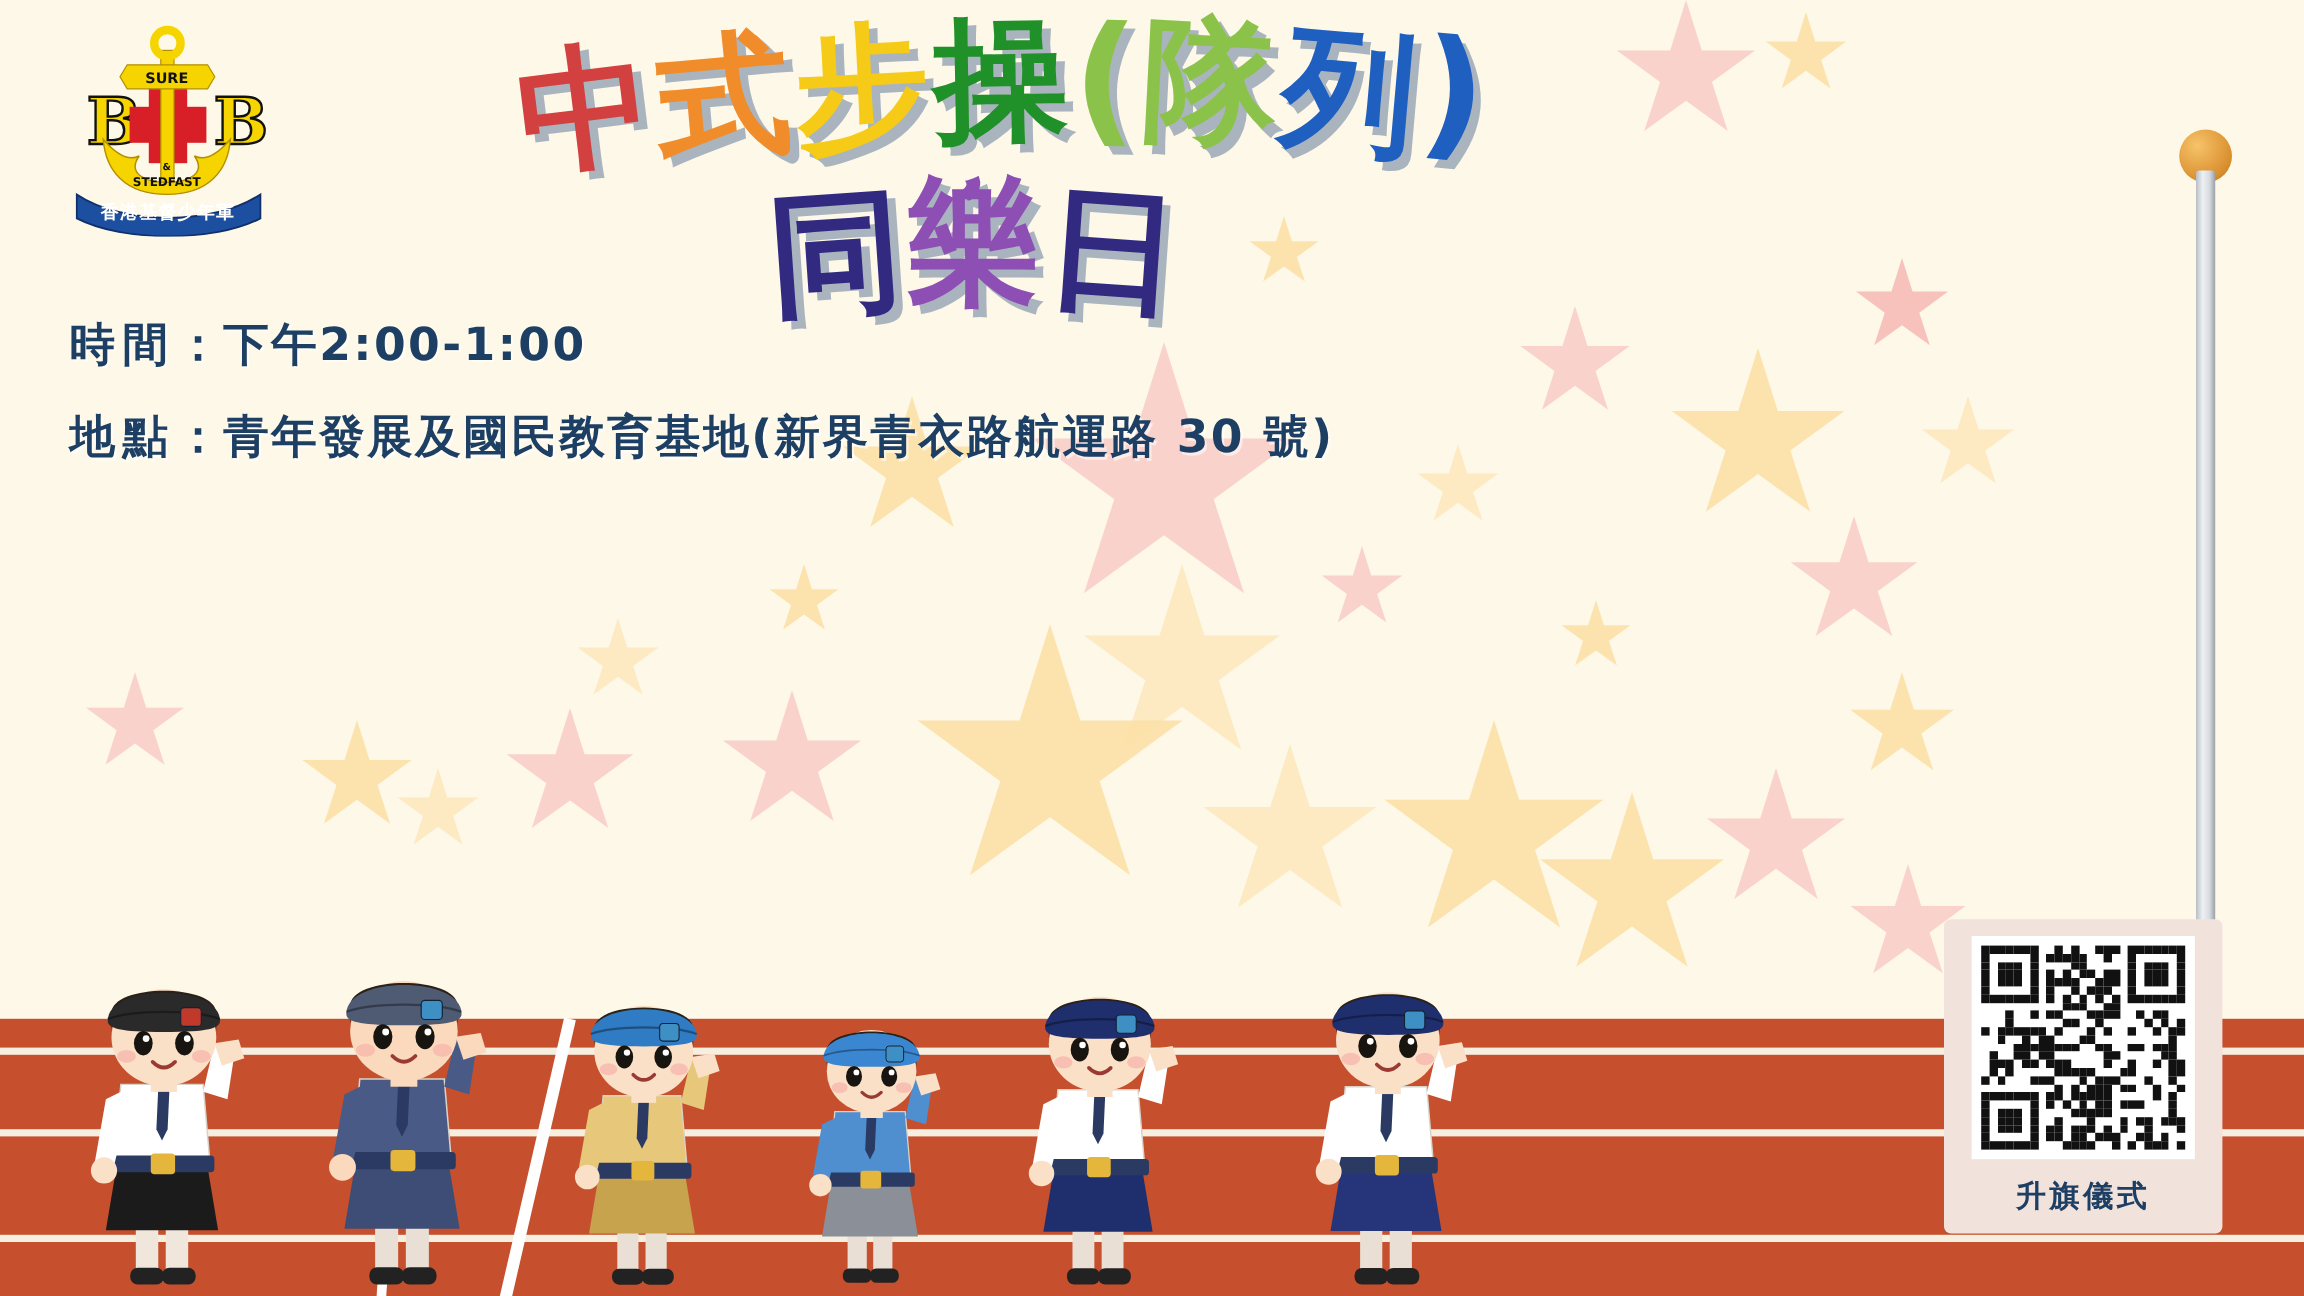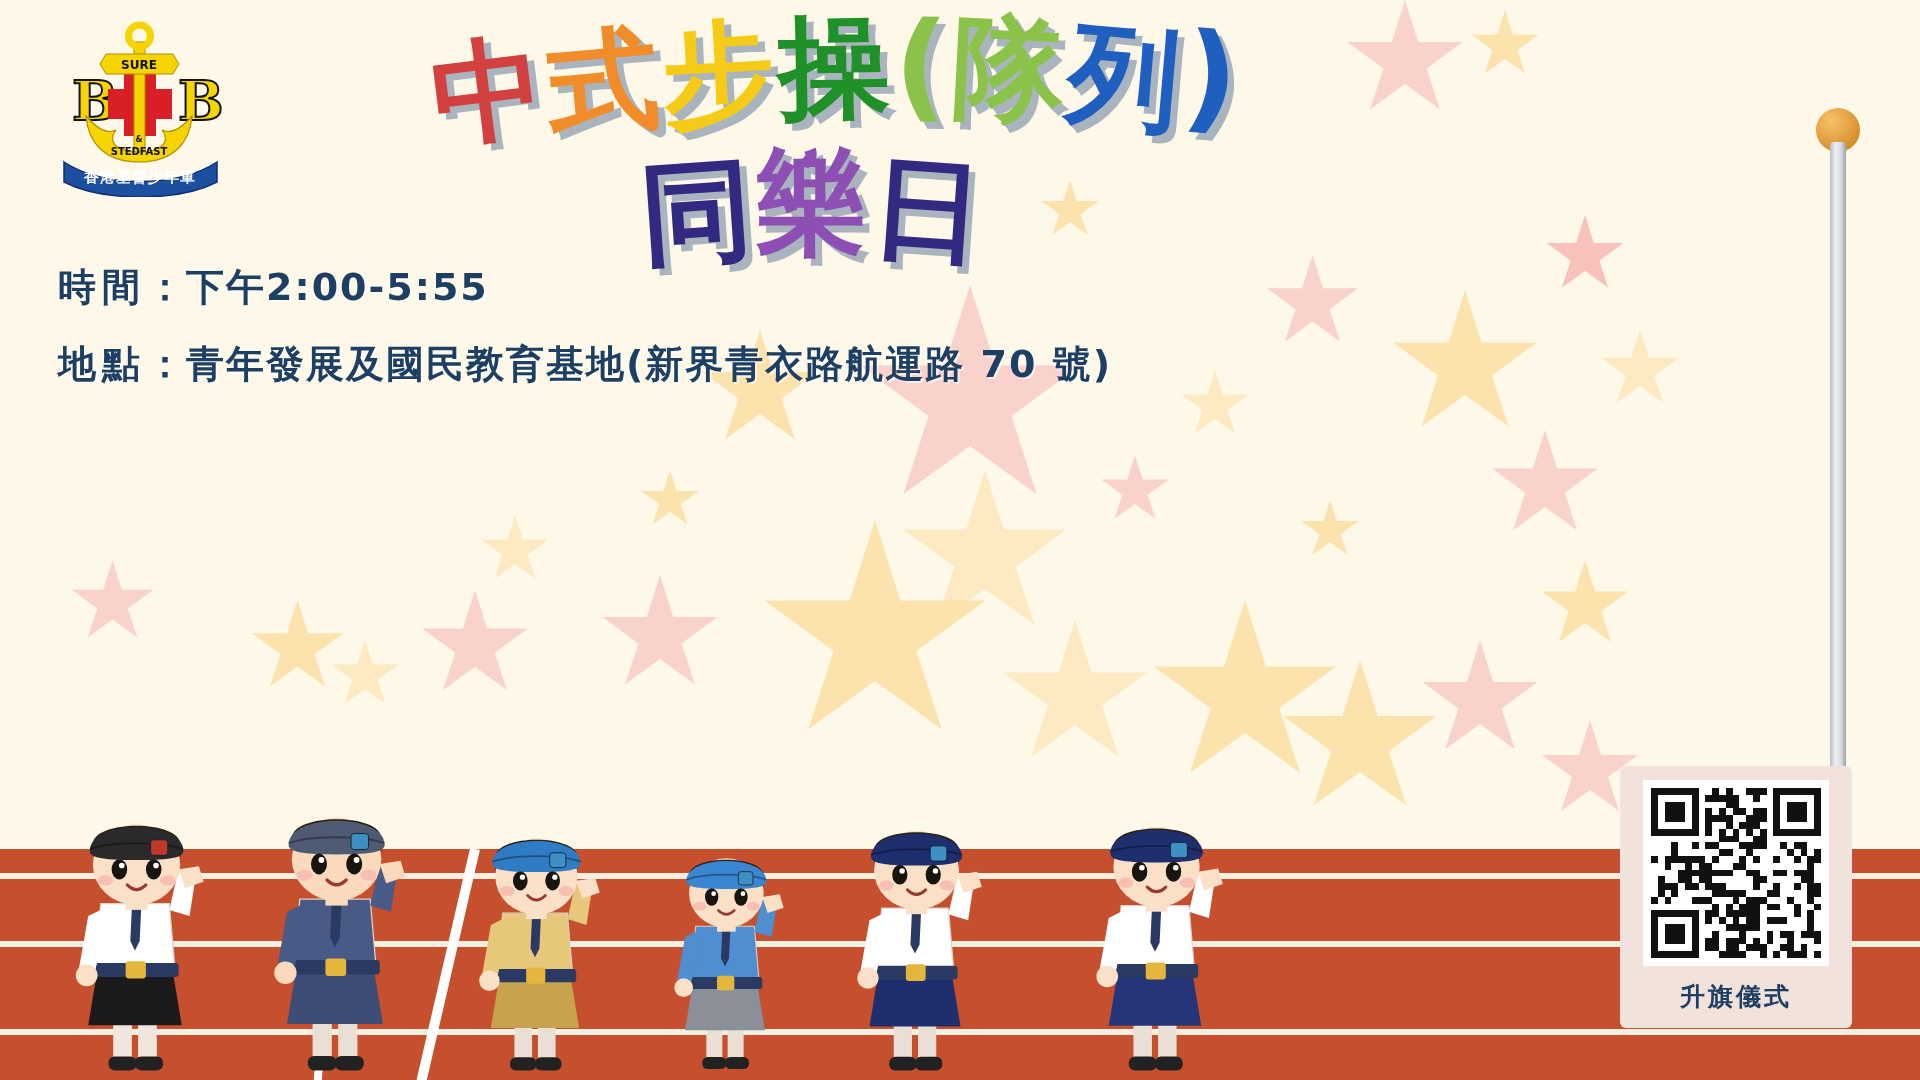--- a/index.html
+++ b/index.html
@@ -164,22 +164,22 @@
       <text x="82" y="170" text-anchor="middle" font-family="DejaVu Sans, sans-serif" font-size="15" font-weight="bold" fill="#ffffff" letter-spacing="1">香港基督少年軍</text>
     </svg>
   </div>
 
   <div class="title-block">
     <div class="title-line tl1" id="title-line-1"><span class="tchar t-rot-a" style="color: rgb(210, 65, 63); text-shadow: rgb(170, 180, 191) 7px 7px 0px;">中</span><span class="tchar t-rot-b" style="color: rgb(240, 140, 42); text-shadow: rgb(170, 180, 191) 7px 7px 0px;">式</span><span class="tchar t-rot-c" style="color: rgb(245, 203, 23); text-shadow: rgb(170, 180, 191) 7px 7px 0px;">步</span><span class="tchar t-rot-d" style="color: rgb(31, 145, 40); text-shadow: rgb(170, 180, 191) 7px 7px 0px;">操</span><span class="tchar t-rot-e paren" style="color: rgb(139, 195, 74); text-shadow: rgb(170, 180, 191) 7px 7px 0px;">(</span><span class="tchar t-rot-f" style="color: rgb(139, 195, 74); text-shadow: rgb(170, 180, 191) 7px 7px 0px;">隊</span><span class="tchar t-rot-g" style="color: rgb(31, 95, 192); text-shadow: rgb(170, 180, 191) 7px 7px 0px;">列</span><span class="tchar t-rot-g paren" style="color: rgb(31, 95, 192); text-shadow: rgb(170, 180, 191) 7px 7px 0px;">)</span></div>
     <div class="title-line tl2" id="title-line-2"><span class="tchar t2-rot-a" style="color: rgb(49, 42, 128); text-shadow: rgb(170, 180, 191) 7px 7px 0px;">同</span><span class="tchar t2-rot-b" style="color: rgb(142, 79, 181); text-shadow: rgb(170, 180, 191) 7px 7px 0px;">樂</span><span class="tchar t2-rot-c" style="color: rgb(49, 42, 128); text-shadow: rgb(170, 180, 191) 7px 7px 0px;">日</span></div>
   </div>
 
   <div class="details" id="details">
-      <div class="detail-row"><span class="lbl">時間</span><span>：</span><span>下午2:00-5:55</span></div>
-      <div class="detail-row"><span class="lbl">地點</span><span>：</span><span>青年發展及國民教育基地(新界青衣路航運路 70 號)</span></div>
+      <div class="detail-row"><span class="lbl">時間</span><span>：</span><span>下午2:00-1:00</span></div>
+      <div class="detail-row"><span class="lbl">地點</span><span>：</span><span>青年發展及國民教育基地(新界青衣路航運路 30 號)</span></div>
     </div>
 
   <div class="ground">
     <div class="track-bg"></div>
     <div class="track-top-cream"></div>
     <div class="lane-line" style="top:58px;"></div>
     <div class="lane-line" style="top:126px;"></div>
     <div class="lane-line" style="top:214px;"></div>
     <div class="diag-line" style="left:470px; top:34px; transform:rotate(13deg);"></div>
     <div class="diag-line" style="left:330px; top:34px; transform:rotate(4deg); width:8px;"></div>

